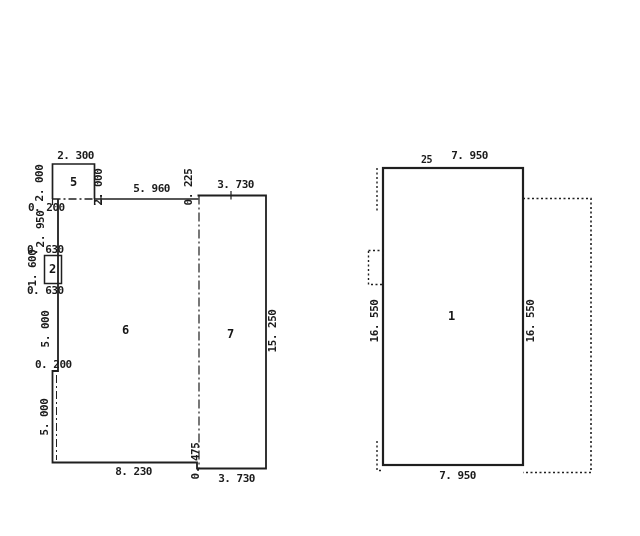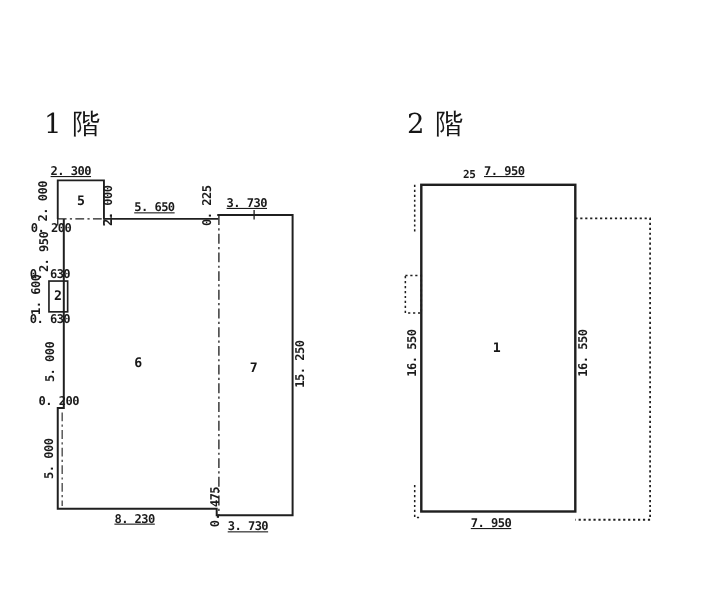--- a/index.html
+++ b/index.html
@@ -18,21 +18,21 @@
     position: absolute;
     font-family: "DejaVu Serif", "Liberation Serif", serif;
     font-size: 25px; color: #161616; letter-spacing: 1px;
     font-weight: 500; white-space: nowrap;
   }
   .dim {
     position: absolute; font-size: 11px; font-weight: 700;
     color: #1b1b1b; white-space: nowrap; letter-spacing: -0.5px;
     line-height: 12px;
   }
-  .dim.ctr { width: 48px; text-align: left; text-decoration: underline; }
+  .dim.ctr { width: 48px; text-align: right; }
   .vdim {
     position: absolute; width: 48px; height: 12px; text-align: center;
     transform: rotate(-90deg); transform-origin: center center;
     font-size: 11px; font-weight: 700; color: #1b1b1b;
     white-space: nowrap; letter-spacing: -0.5px; line-height: 12px;
   }
   .vdim.long { width: 56px; margin-left: -4px; }
   .room {
     position: absolute; font-size: 12px; font-weight: 700; color: #161616;
     line-height: 12px;
@@ -69,27 +69,25 @@
       <rect x="383" y="168" width="140" height="297" stroke-width="2.2"></rect>
 
       <path d="M523,198.5 L591,198.5 L591,472.5 L523,472.5" stroke-width="1.6" stroke-dasharray="2 2.5"></path>
 
       <path d="M377,168 L377,212" stroke-width="1.4" stroke-dasharray="2 2.5"></path>
       <rect x="368.5" y="250.5" width="14.5" height="34" stroke-width="1.4" stroke-dasharray="2 2.5"></rect>
       <path d="M377,441 L377,470.5 L383,470.5" stroke-width="1.4" stroke-dasharray="2 2.5"></path>
     </g>
   </svg>
 
-  <div class="floor-title" style="left:40px; top:96px;">1 階</div>
-  <div class="floor-title" style="left:370px; top:96px;">2 階</div>
 
   <div class="dim ctr" style="left:46px; top:150px;">2. 300</div>
   <div class="vdim" style="left:16px; top:177px;">2. 000</div>
   <div class="vdim" style="left:75px; top:181px;">2. 000</div>
-  <div class="dim ctr" style="left:122px; top:183px;">5. 650</div>
+  <div class="dim ctr" style="left:122px; top:183px;">5. 960</div>
 
   <div class="dim" style="left:28px; top:202px;">0. 200</div>
   <div class="vdim" style="left:17px; top:223px;">2. 950</div>
   <div class="dim" style="left:27px; top:244px;">0. 630</div>
   <div class="vdim" style="left:9px; top:262px;">1. 600</div>
   <div class="dim" style="left:27px; top:285px;">0. 630</div>
   <div class="vdim" style="left:22px; top:323px;">5. 000</div>
   <div class="dim" style="left:35px; top:359px;">0. 200</div>
   <div class="vdim" style="left:21px; top:411px;">5. 000</div>
 

